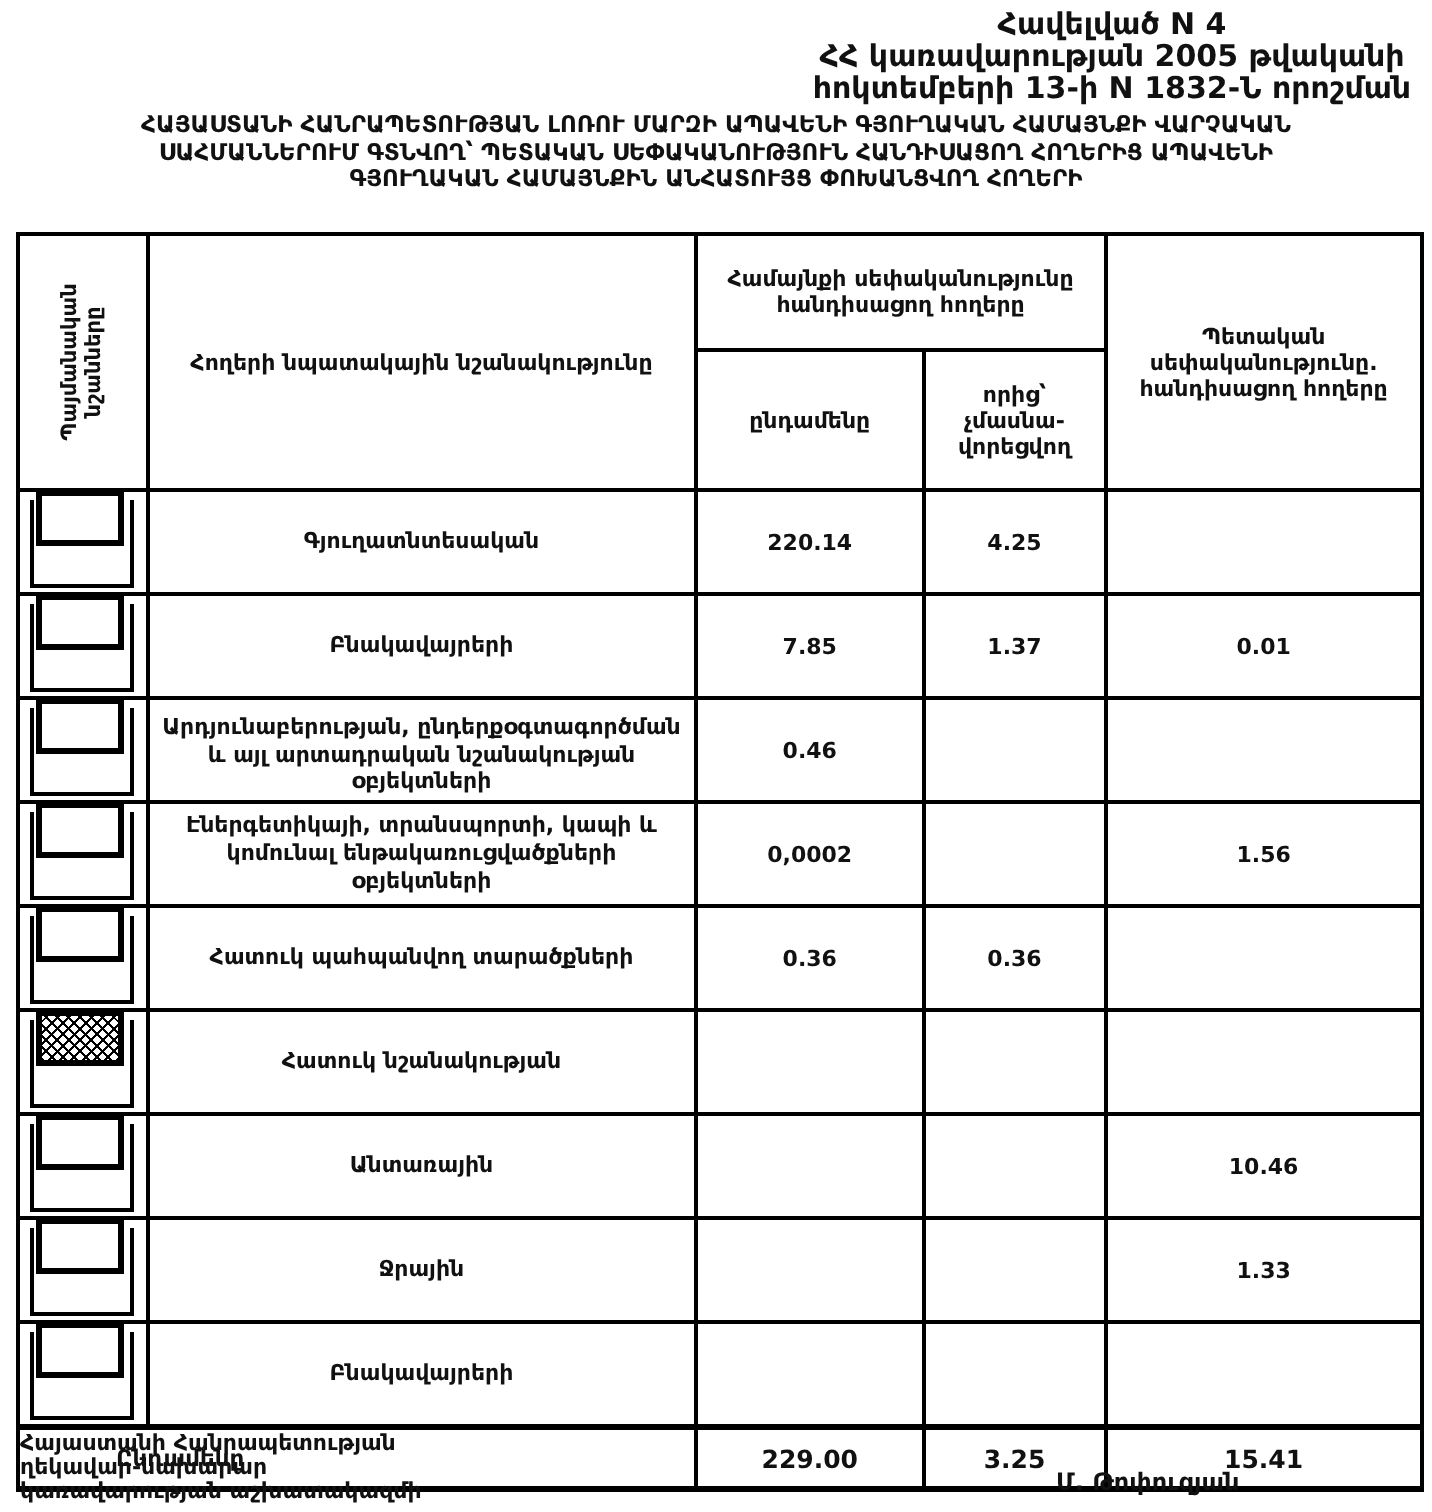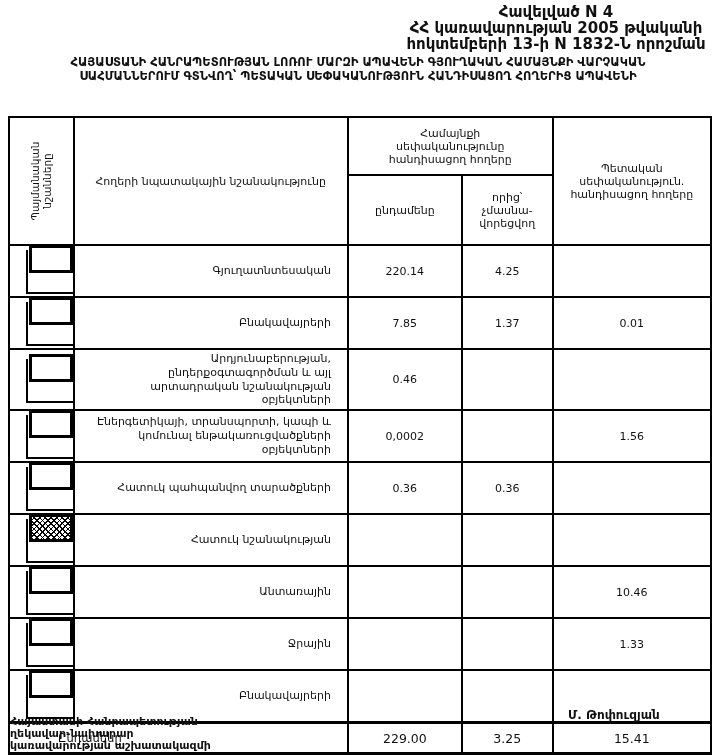--- a/index.html
+++ b/index.html
@@ -20,37 +20,37 @@
   .subtitle{
     position:absolute;top:56px;left:0;width:716px;
     text-align:center;font-size:11.5px;line-height:1.18;
   }
   
   table.main{
     position:absolute;top:116px;left:8px;border-collapse:collapse;
     width:704px;table-layout:fixed;
   }
   table.main td,table.main th{
-    border:2px solid #000;padding:2px 16px;vertical-align:middle;
-    font-size:11px;font-weight:normal;overflow:hidden;
+    border:2px solid #000;padding:2px 4px;vertical-align:middle;
+    font-size:11px;font-weight:bold;overflow:hidden;
   }
   tr.group-hdr td{border-bottom-width:1px}
   .hdr{text-align:center;}
   .col-signs{width:64px}
   .col-name{width:272px}
   .col-total{width:113px}
   .col-which{width:90px}
   .col-state{width:157px}
   .vwrap{height:116px;position:relative;}
   .vtext{
     position:absolute;left:50%;top:50%;width:110px;
     transform:translate(-50%,-50%) rotate(-90deg);
     text-align:center;font-size:10.5px;line-height:1.15;
   }
-  td.label-cell{text-align:right;padding-left:10px;line-height:1.25;}
+  td.label-cell{text-align:center;padding-left:10px;line-height:1.25;}
   td.num{text-align:center;font-size:12.5px;}
   
   .sign-cell{vertical-align:top;padding-top:4px;}
   .bracket{
     width:48px;height:42px;margin:2px auto 0;
     border-left:2px solid #000;border-right:2px solid #000;border-bottom:2px solid #000;
     position:relative;
   }
   .swatch{
     position:absolute;top:-5px;left:1px;width:38px;height:22px;
@@ -64,58 +64,59 @@
   tr.total-row td{
     border-top:3px solid #000;border-bottom:3px solid #000;
     font-size:12.5px;height:24px;
   }
   tr.total-row td.tot-label{text-align:left;padding-left:48px;font-size:11.5px;}
   
   .footer-left{
     position:absolute;top:716px;left:10px;font-size:11px;line-height:1.1;
   }
   .signature{
-    position:absolute;top:708px;left:528px;font-size:12px;margin-left:40px;
+    position:absolute;top:734px;left:528px;font-size:12px;
   }
 </style>
 </head>
 <body>
 
 <div class="page">
 
   <div class="appendix">
     <div>Հավելված N  4</div>
     <div>ՀՀ կառավարության 2005 թվականի</div>
     <div>հոկտեմբերի 13-ի N 1832-Ն որոշման</div>
   </div>
 
 
   <div class="subtitle">
     <div>ՀԱՅԱՍՏԱՆԻ ՀԱՆՐԱՊԵՏՈՒԹՅԱՆ ԼՈՌՈՒ  ՄԱՐԶԻ ԱՊԱՎԵՆԻ ԳՅՈՒՂԱԿԱՆ ՀԱՄԱՅՆՔԻ ՎԱՐՉԱԿԱՆ</div>
     <div>ՍԱՀՄԱՆՆԵՐՈՒՄ ԳՏՆՎՈՂ՝ ՊԵՏԱԿԱՆ ՍԵՓԱԿԱՆՈՒԹՅՈՒՆ ՀԱՆԴԻՍԱՑՈՂ ՀՈՂԵՐԻՑ ԱՊԱՎԵՆԻ</div>
+    <div>ԳՅՈՒՂԱԿԱՆ ՀԱՄԱՅՆՔԻՆ ԱՆՀԱՏՈՒՅՑ  ՓՈԽԱՆՑՎՈՂ  ՀՈՂԵՐԻ</div>
   </div>
 
   <table class="main">
     <colgroup>
       <col class="col-signs">
         <col class="col-name">
         <col class="col-total">
         <col class="col-which">
         <col class="col-state">
     </colgroup>
     <tbody>
       <tr class="group-hdr">
         <td rowspan="2" class="hdr">
           <div class="vwrap">
               <div class="vtext">Պայմանական նշանները</div>
             </div>
         </td>
         <td rowspan="2" class="hdr">Հողերի  նպատակային նշանակությունը</td>
         <td colspan="2" class="hdr" style="height:52px;border-bottom-width:2px">Համայնքի սեփականությունը հանդիսացող հողերը</td>
-        <td rowspan="2" class="hdr">Պետական սեփականություն. հանդիսացող հողերը</td>
+        <td rowspan="2" class="hdr">Պետական սեփականությունը. հանդիսացող հողերը</td>
       </tr>
       <tr>
         <td class="hdr" style="height:64px">ընդամենը</td>
         <td class="hdr">որից՝ չմասնա­վորեցվող</td>
       </tr>
 
       <tr style="height:50px">
         <td class="sign-cell">
             <div class="bracket">
               <div class="swatch"></div>

